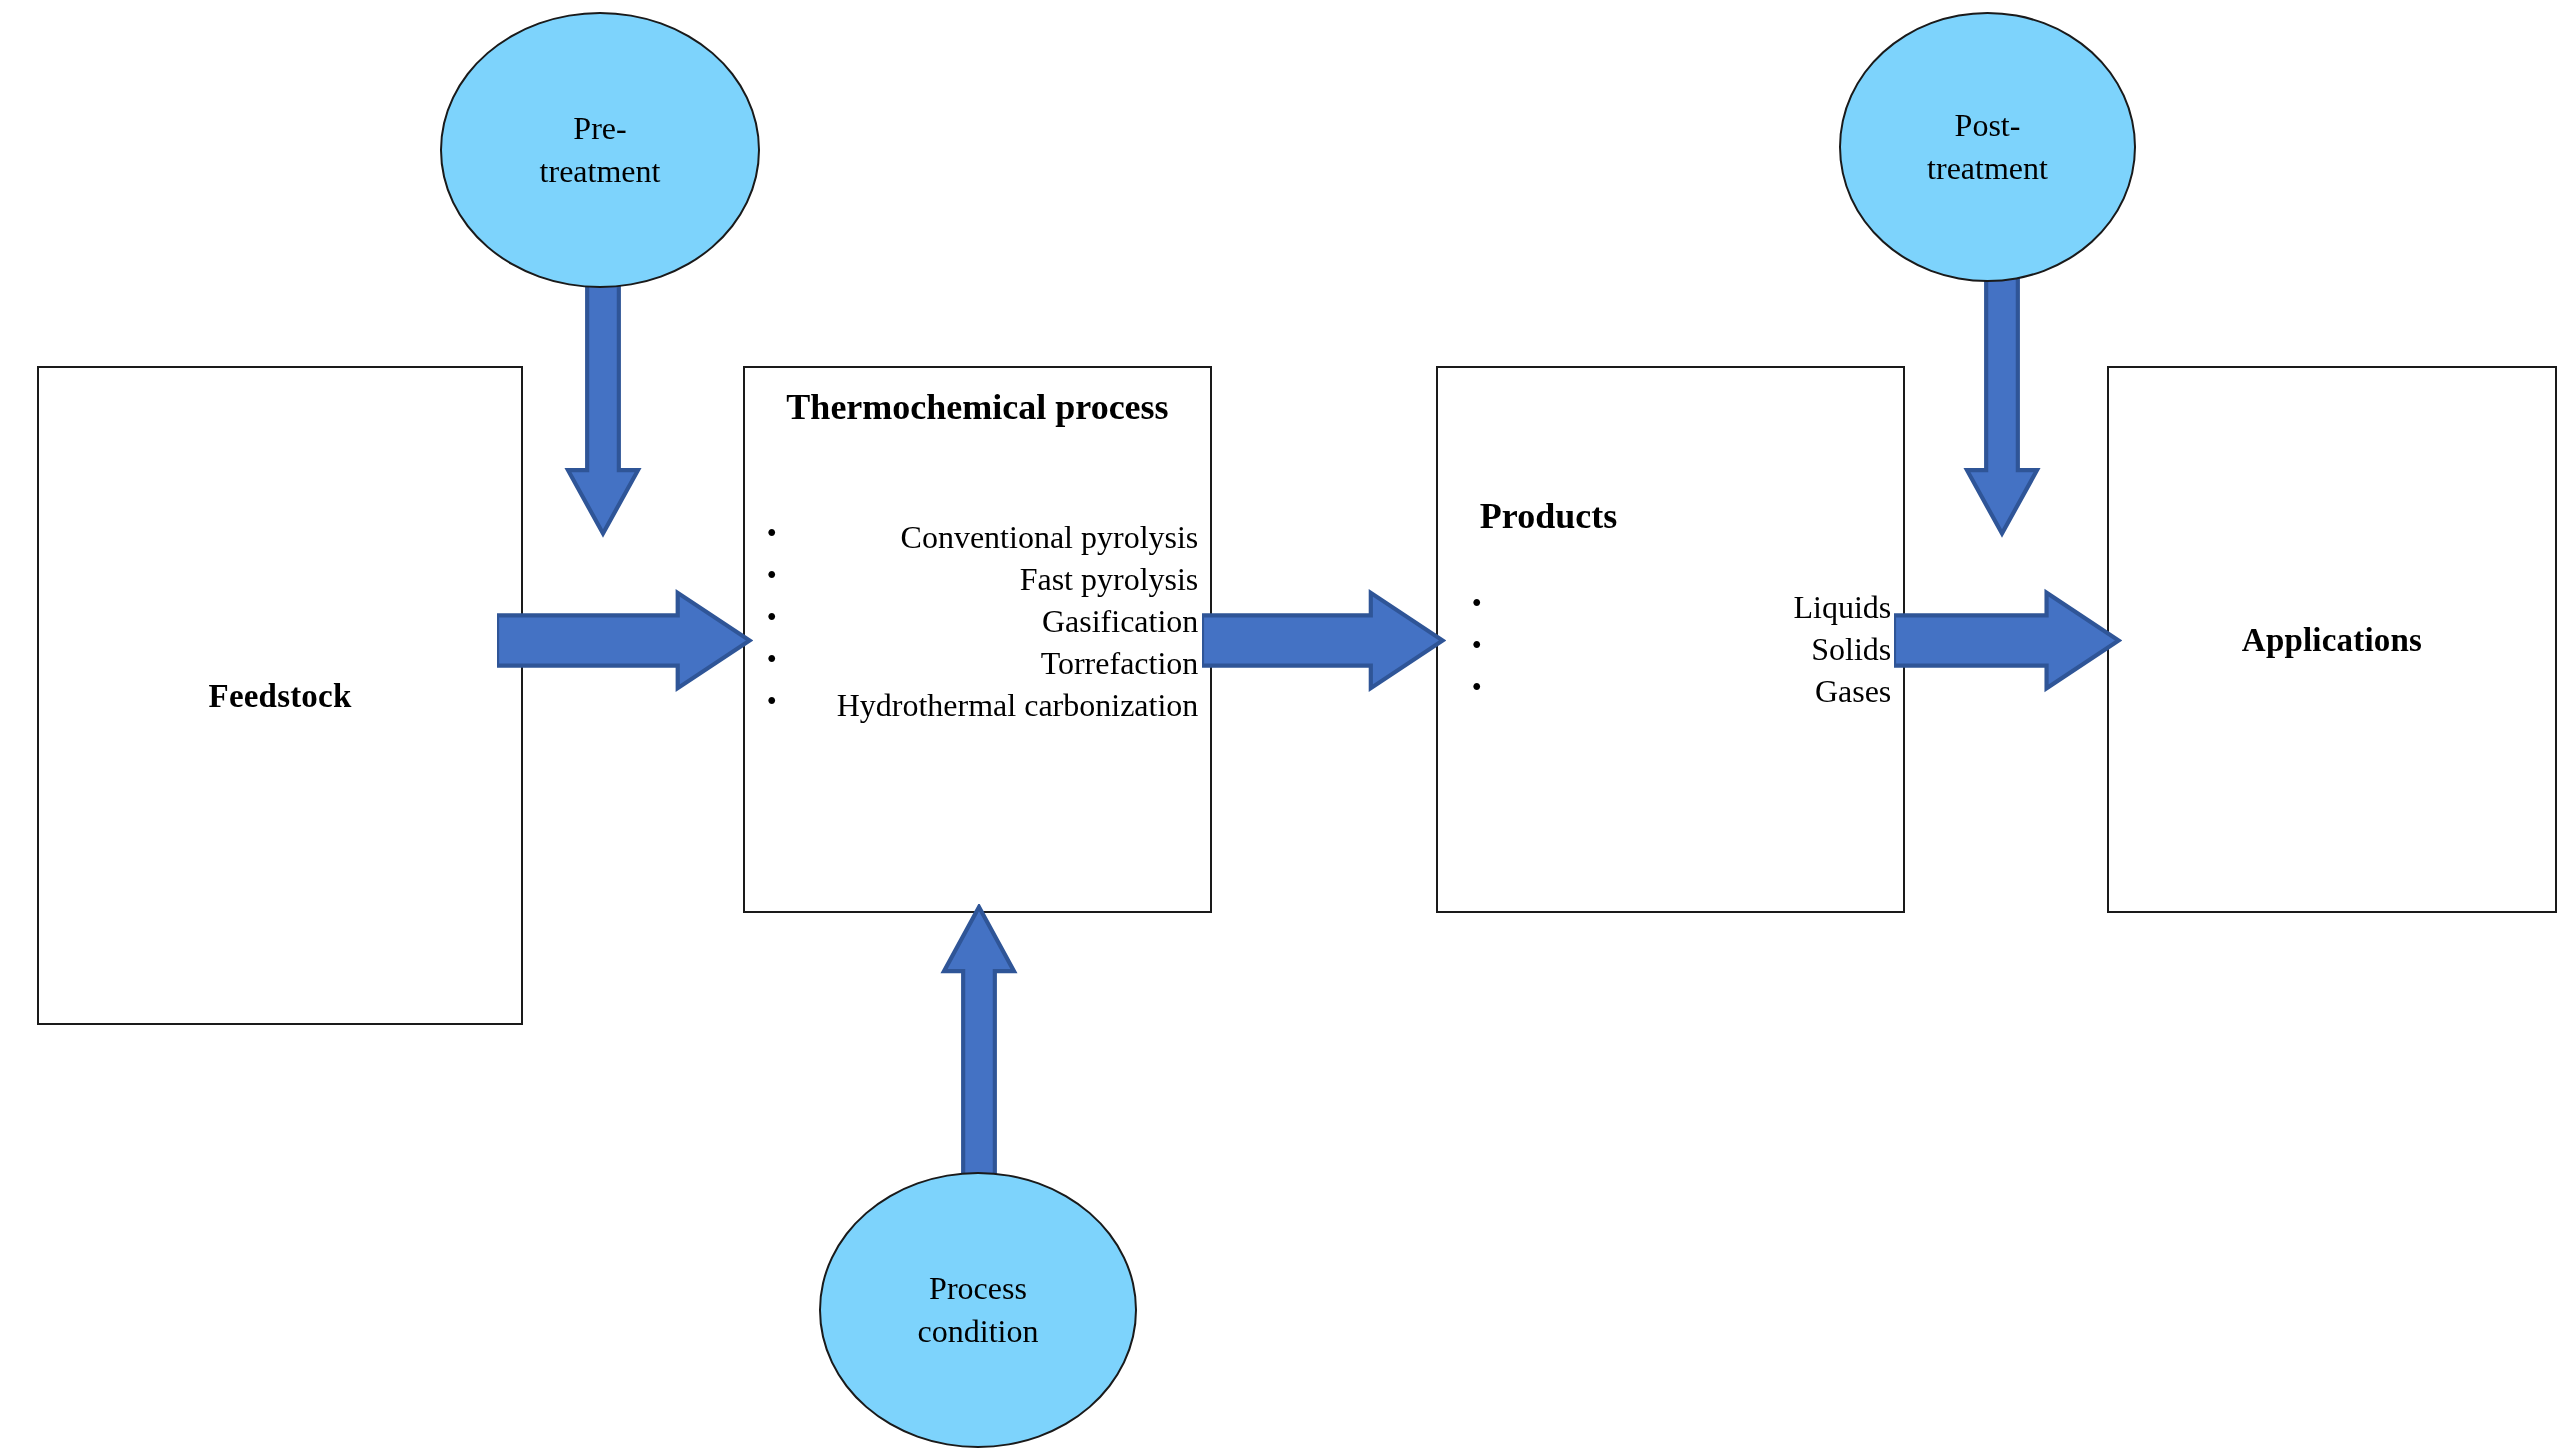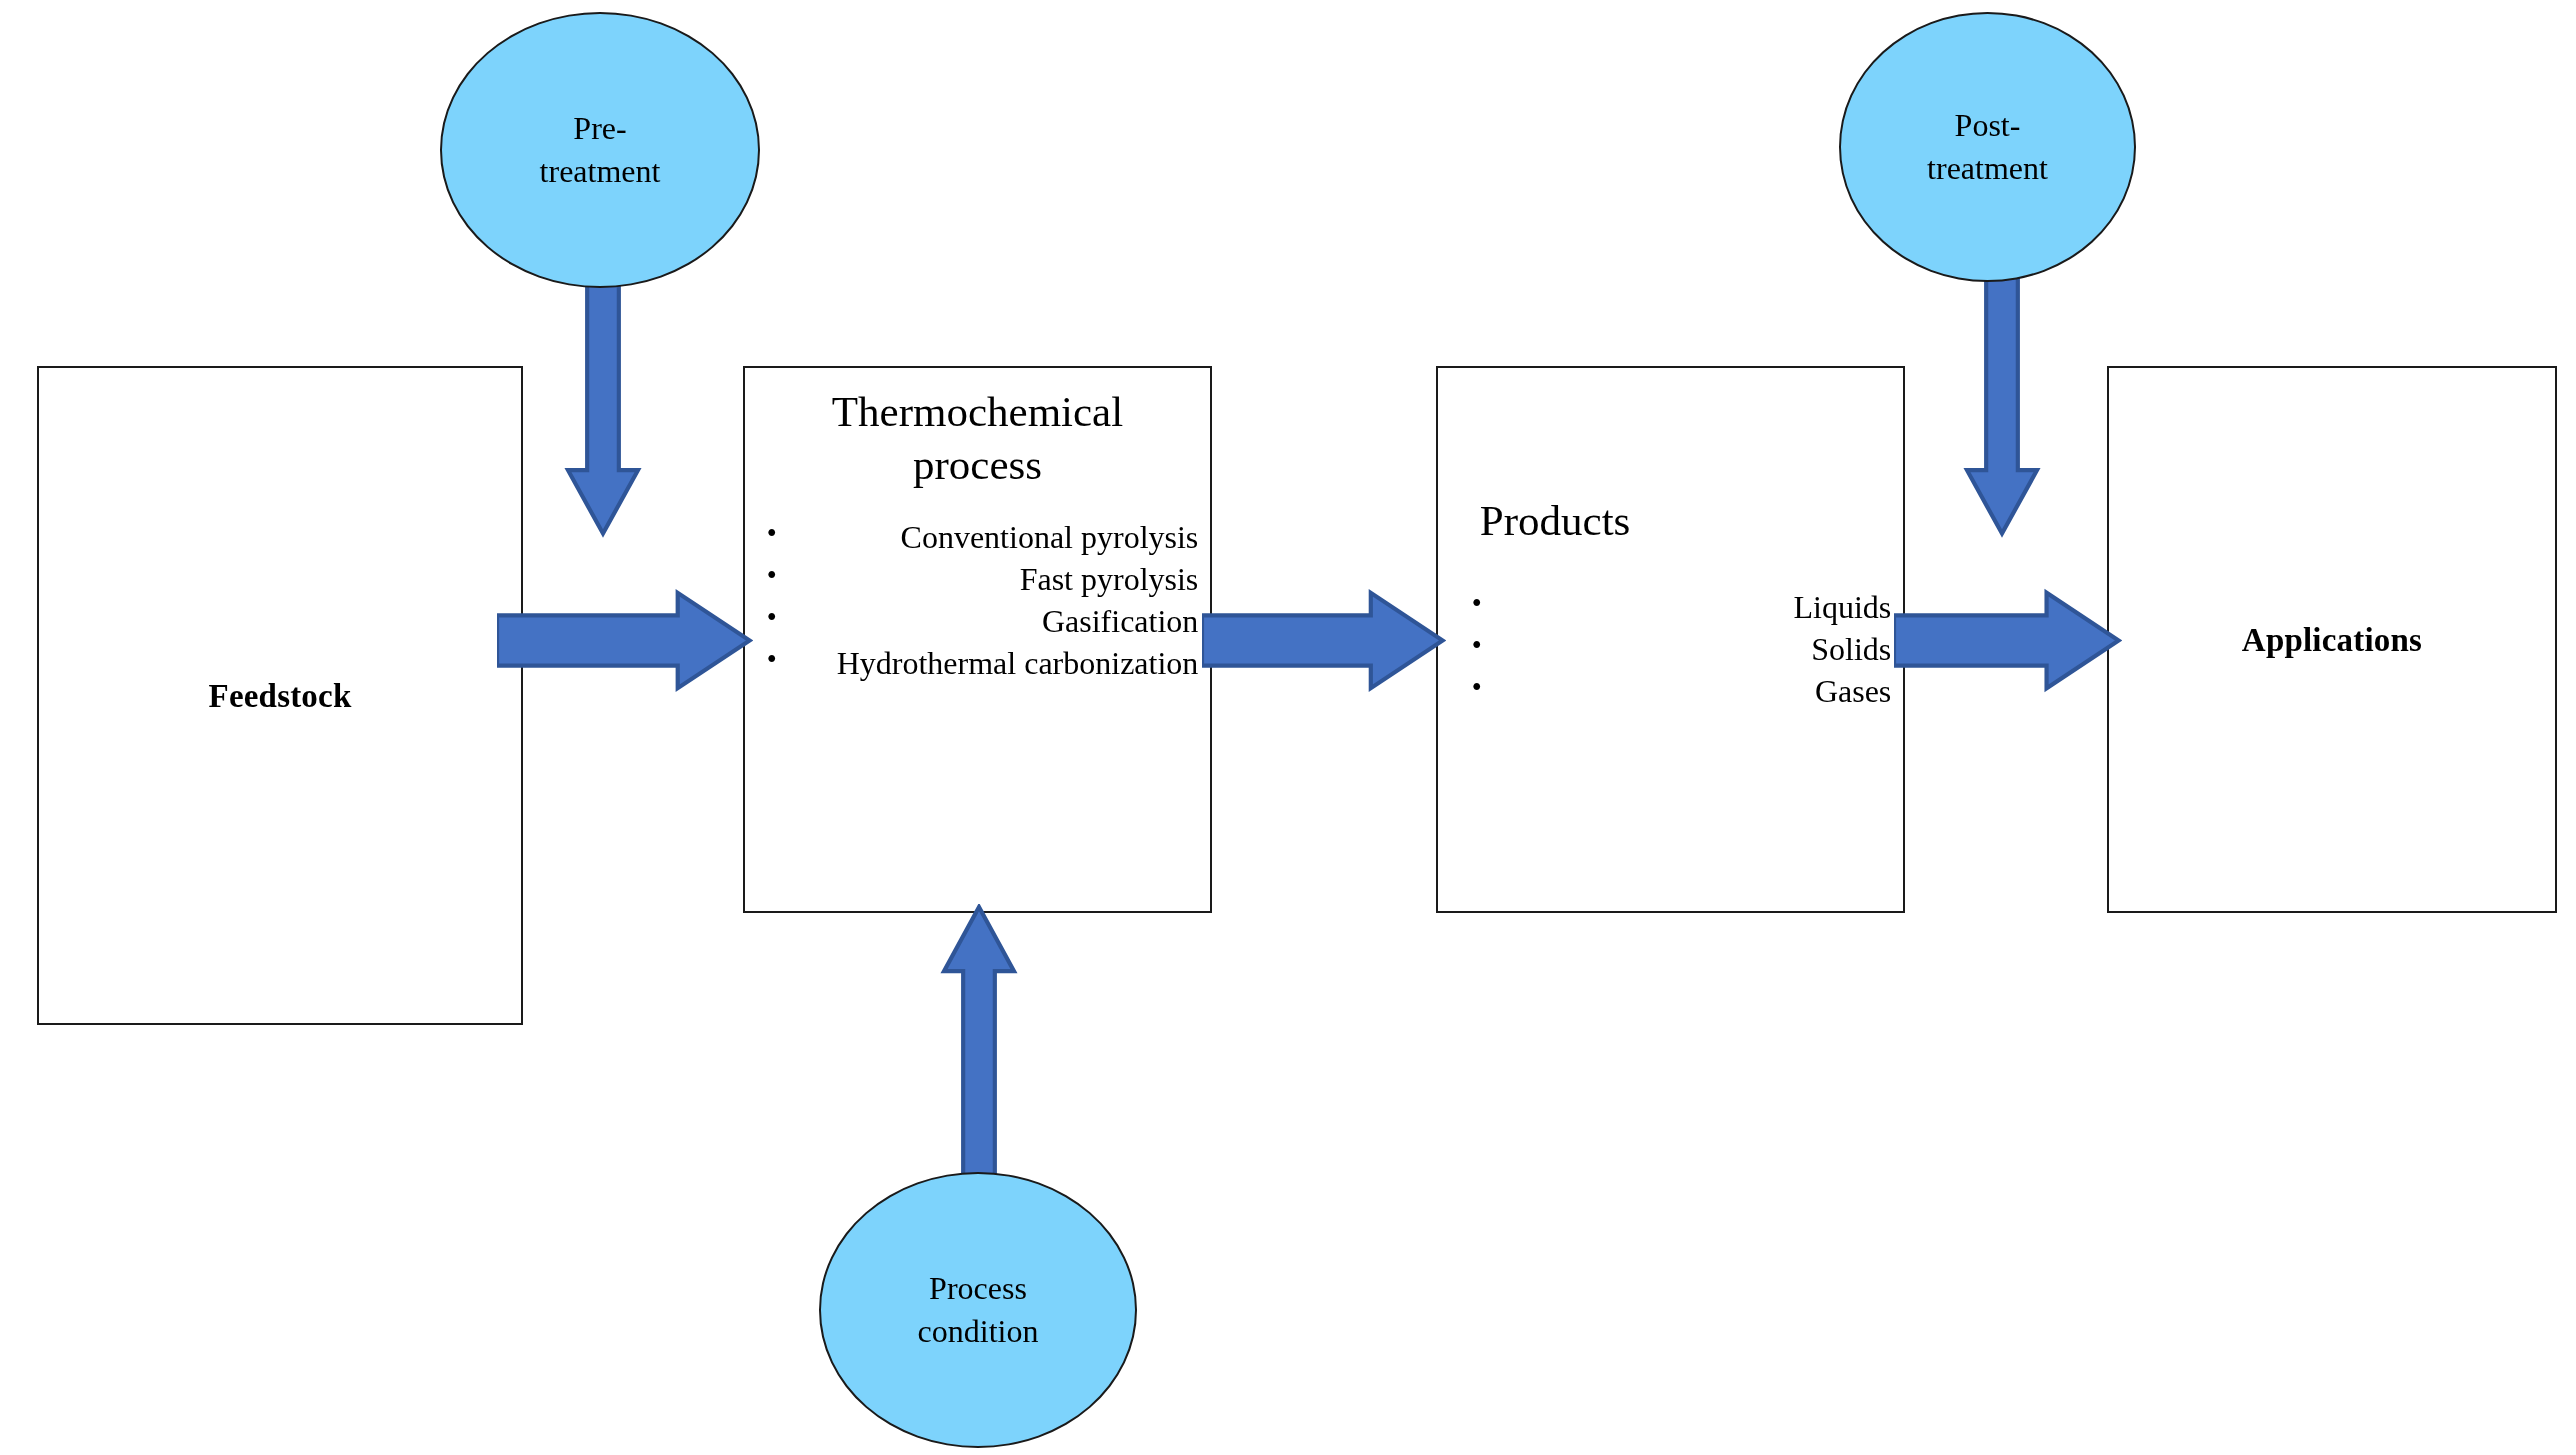--- a/index.html
+++ b/index.html
@@ -38,22 +38,22 @@
     font-size: 33px;
     letter-spacing: 0.2px;
   }
 
   
   .box-title {
     position: absolute;
     left: 6%;
     right: 6%;
     text-align: center;
-    font-weight: normal;
-    font-size: 43px;
+    font-weight: bold;
+    font-size: 36px;
     line-height: 1.22;
   }
   .box-title.left-aligned {
     text-align: left;
     left: 9%;
   }
   .bullet-list {
     position: absolute;
     margin: 0;
     padding: 0;
@@ -147,20 +147,21 @@
   <div class="box" style="left:37px; top:366px; width:486px; height:659px;">
     <div class="box-center-label">Feedstock</div>
   </div>
 
   <div class="box" style="left:743px; top:366px; width:469px; height:547px;">
     <div class="box-title" style="top:18.4px;">Thermochemical process</div>
     <ul class="bullet-list" style="left:15px; right:11.7px; top:149px;">
       <li>Conventional pyrolysis</li>
       <li>Fast pyrolysis</li>
       <li>Gasification</li>
+      <li>Torrefaction</li>
       <li>Hydrothermal carbonization</li>
     </ul>
   </div>
 
   <div class="box" style="left:2107px; top:366px; width:450px; height:547px;">
     <div class="box-center-label">Applications</div>
   </div>
 
   <div class="box" style="left:1436px; top:366px; width:469px; height:547px;">
     <div class="box-title left-aligned" style="top:127px;">Products</div>

